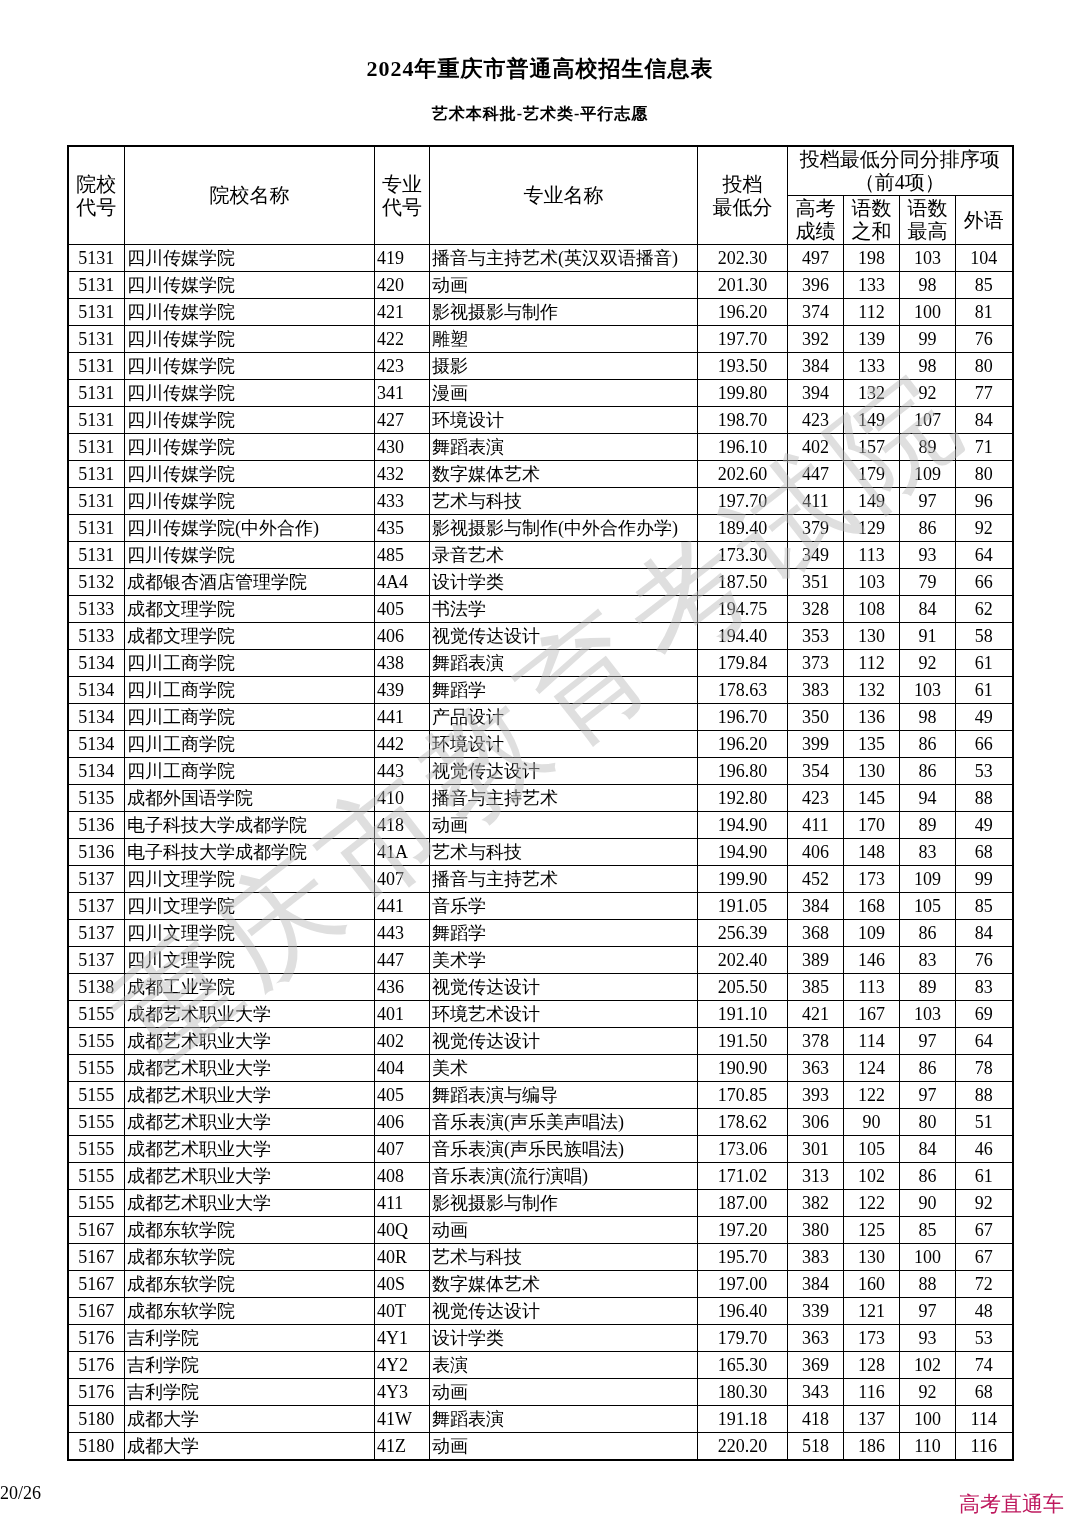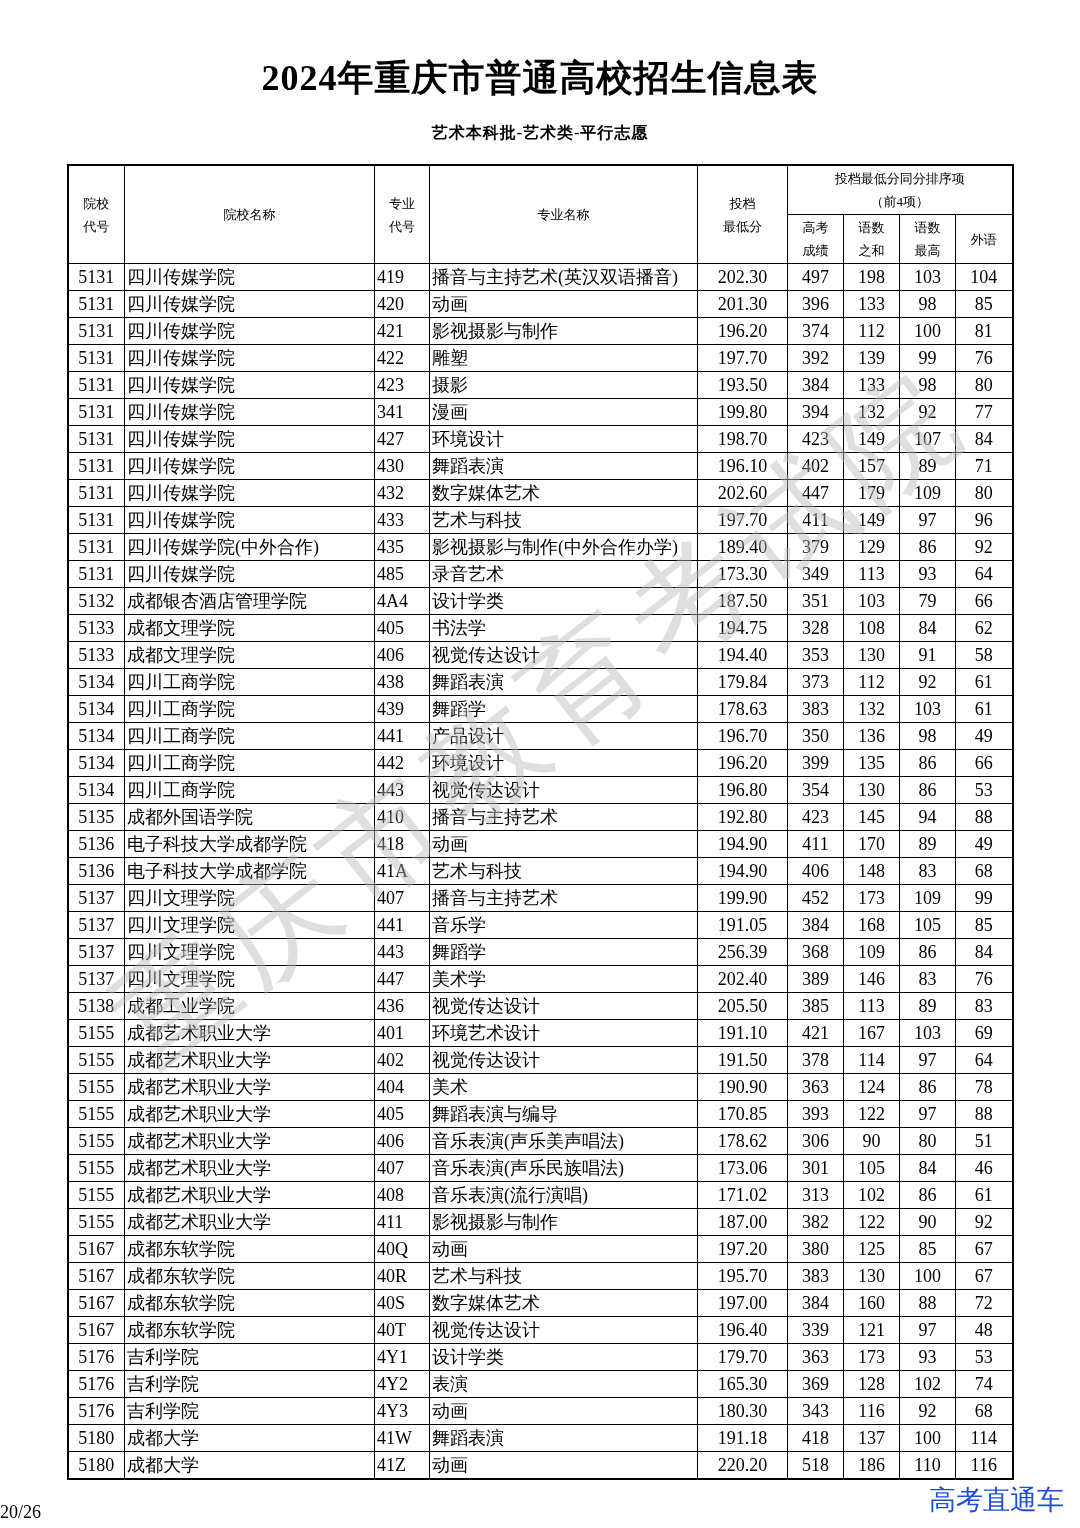--- a/index.html
+++ b/index.html
@@ -12,21 +12,21 @@
     position: relative;
     width: 1080px;
     height: 1528px;
     margin: 0 auto;
     background: #ffffff;
     overflow: hidden;
   }
   .title {
     margin-top: 54px;
     text-align: center;
-    font-size: 36px;
+    font-size: 22px;
     font-weight: bold;
     letter-spacing: 1px;
   }
   .subtitle {
     margin-top: 20px;
     text-align: center;
     font-size: 16px;
     font-weight: 600;
     letter-spacing: 1px;
   }
@@ -42,21 +42,21 @@
     border: 1px solid #000;
     vertical-align: middle;
     line-height: 24px;
     padding: 1px 2px;
     overflow: hidden;
   }
   table.admissions thead th {
     font-weight: normal;
     text-align: center;
     white-space: pre-line;
-    font-size: 13px;
+    font-size: 20px;
     line-height: 23px;
   }
   th.group-header { height: 46px; }
   tr.subhead th { height: 46px; }
   
   col.w0 { width: 57px; }
   col.w1 { width: 250px; }
   col.w2 { width: 55px; }
   col.w3 { width: 268px; }
   col.w4 { width: 90px; }
@@ -86,22 +86,22 @@
     letter-spacing: 12px;
     color: rgba(185, 185, 185, 0.45);
     white-space: nowrap;
     z-index: 3;
     pointer-events: none;
   }
   .brand {
     position: absolute;
     right: 16px;
     bottom: 10px;
-    font-size: 27px;
-    color: #1d4ed8;
+    font-size: 21px;
+    color: #be185d;
     font-family: "Liberation Sans", "DejaVu Sans", sans-serif;
   }
 </style>
 </head>
 <body>
 
 <div class="page">
 
   <div class="title">2024年重庆市普通高校招生信息表</div>
   <div class="subtitle">艺术本科批-艺术类-平行志愿</div>

